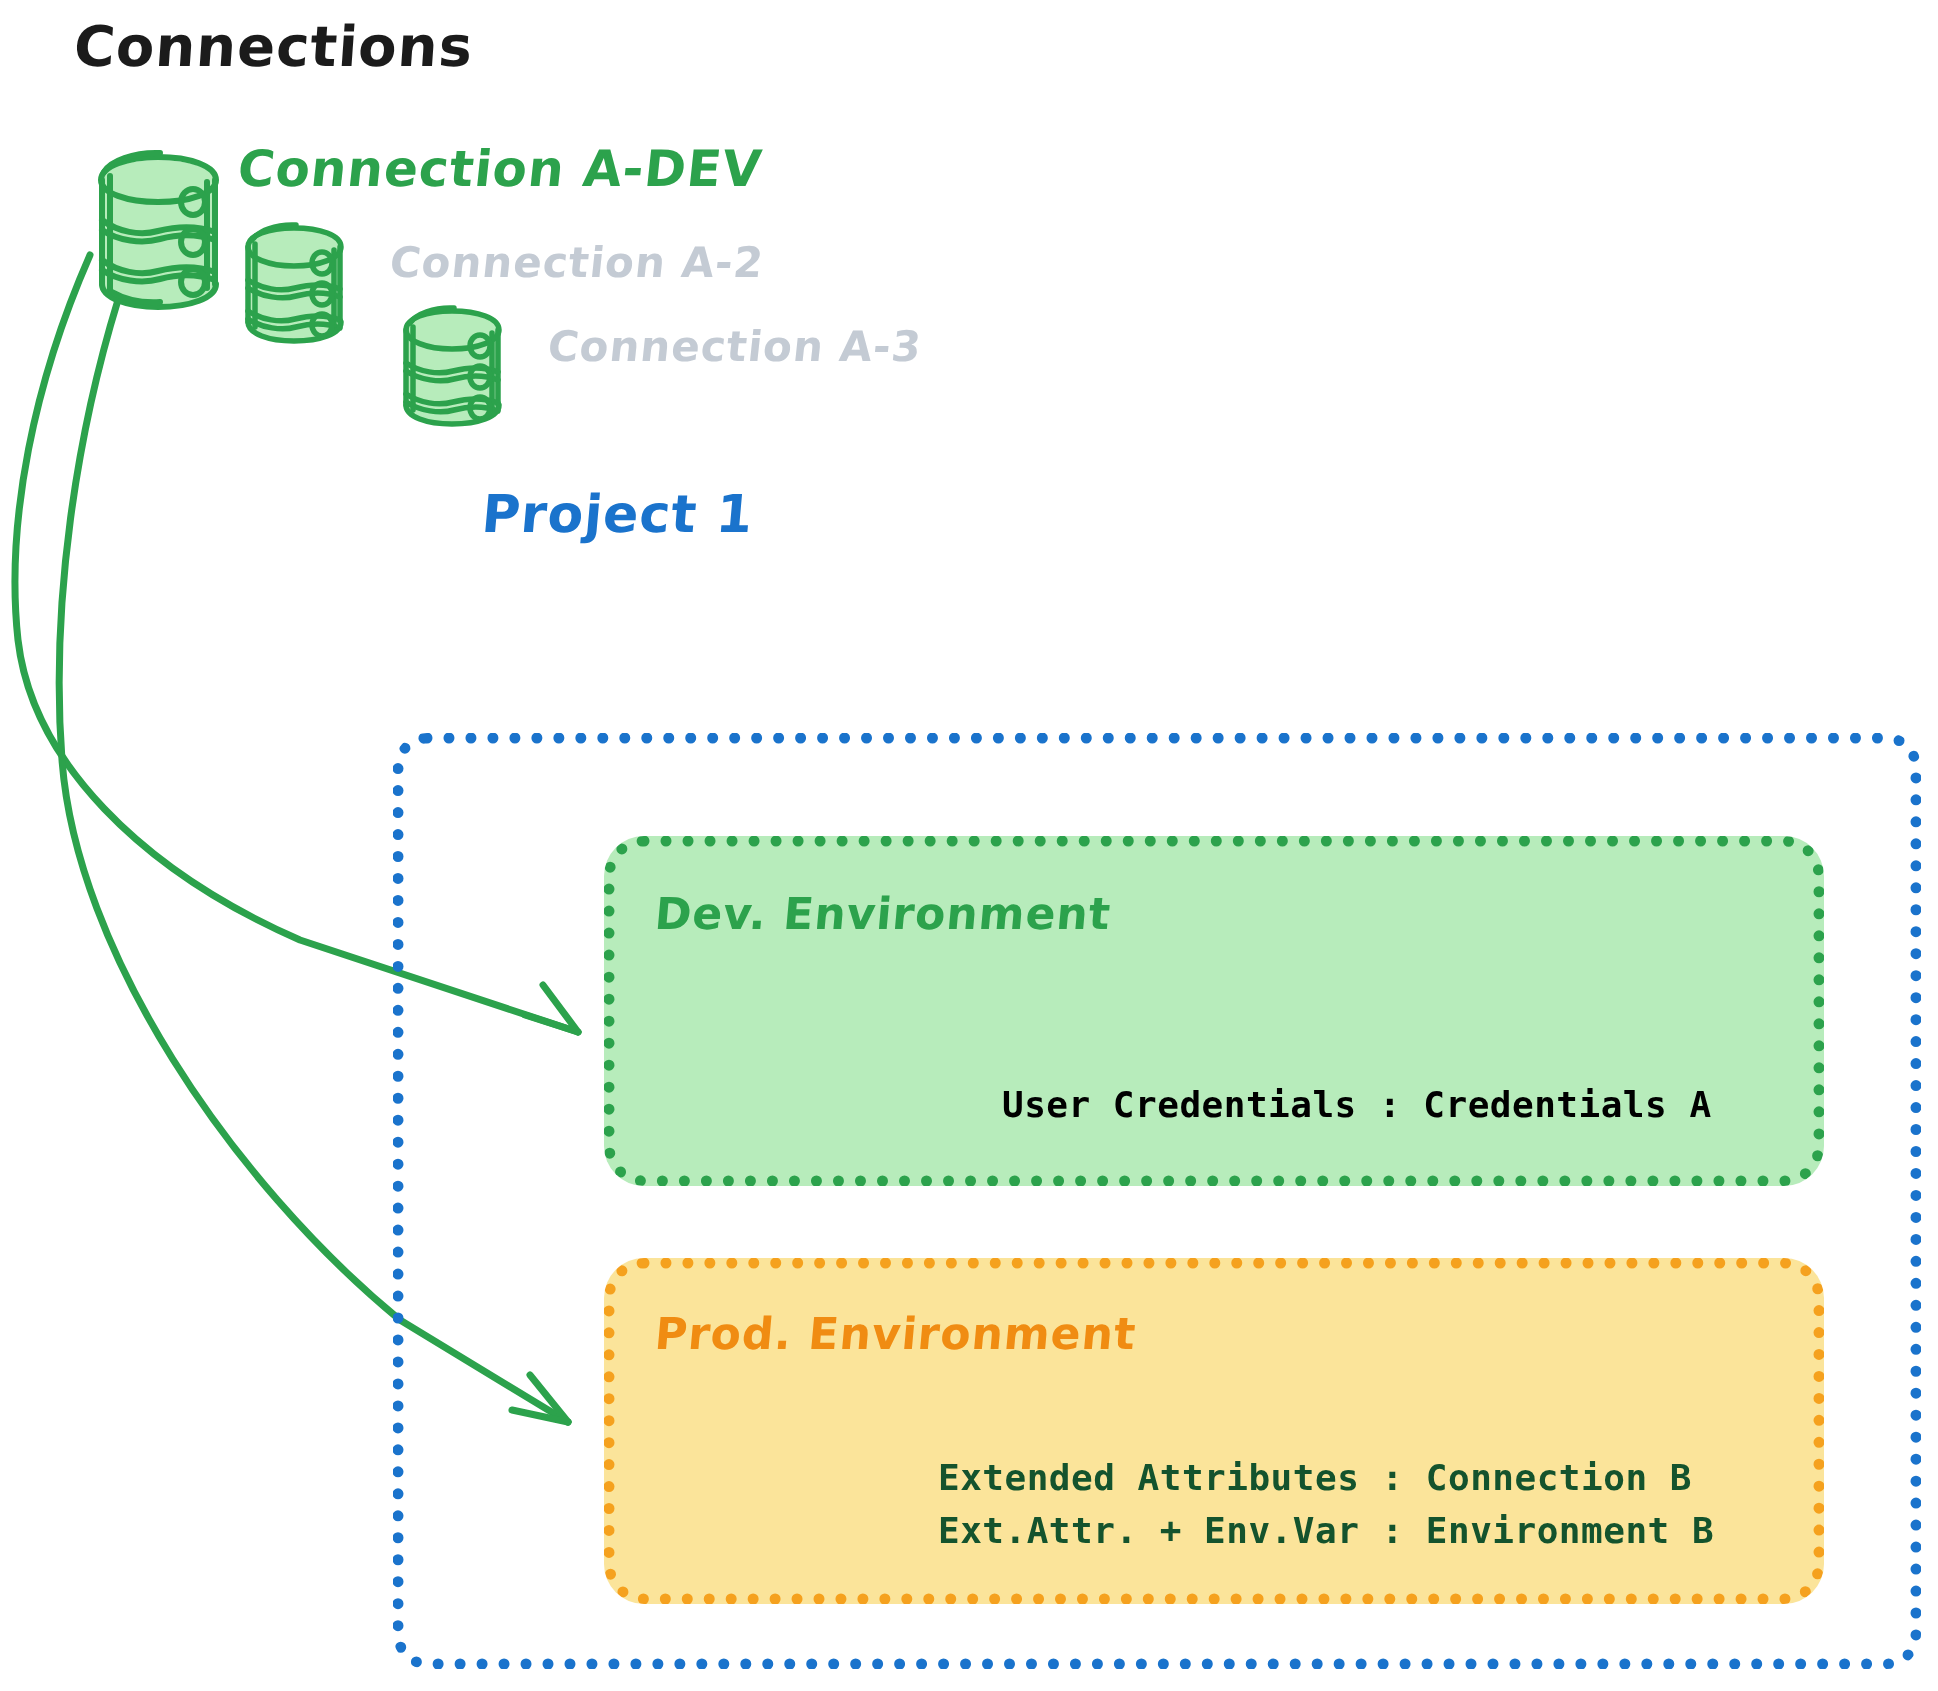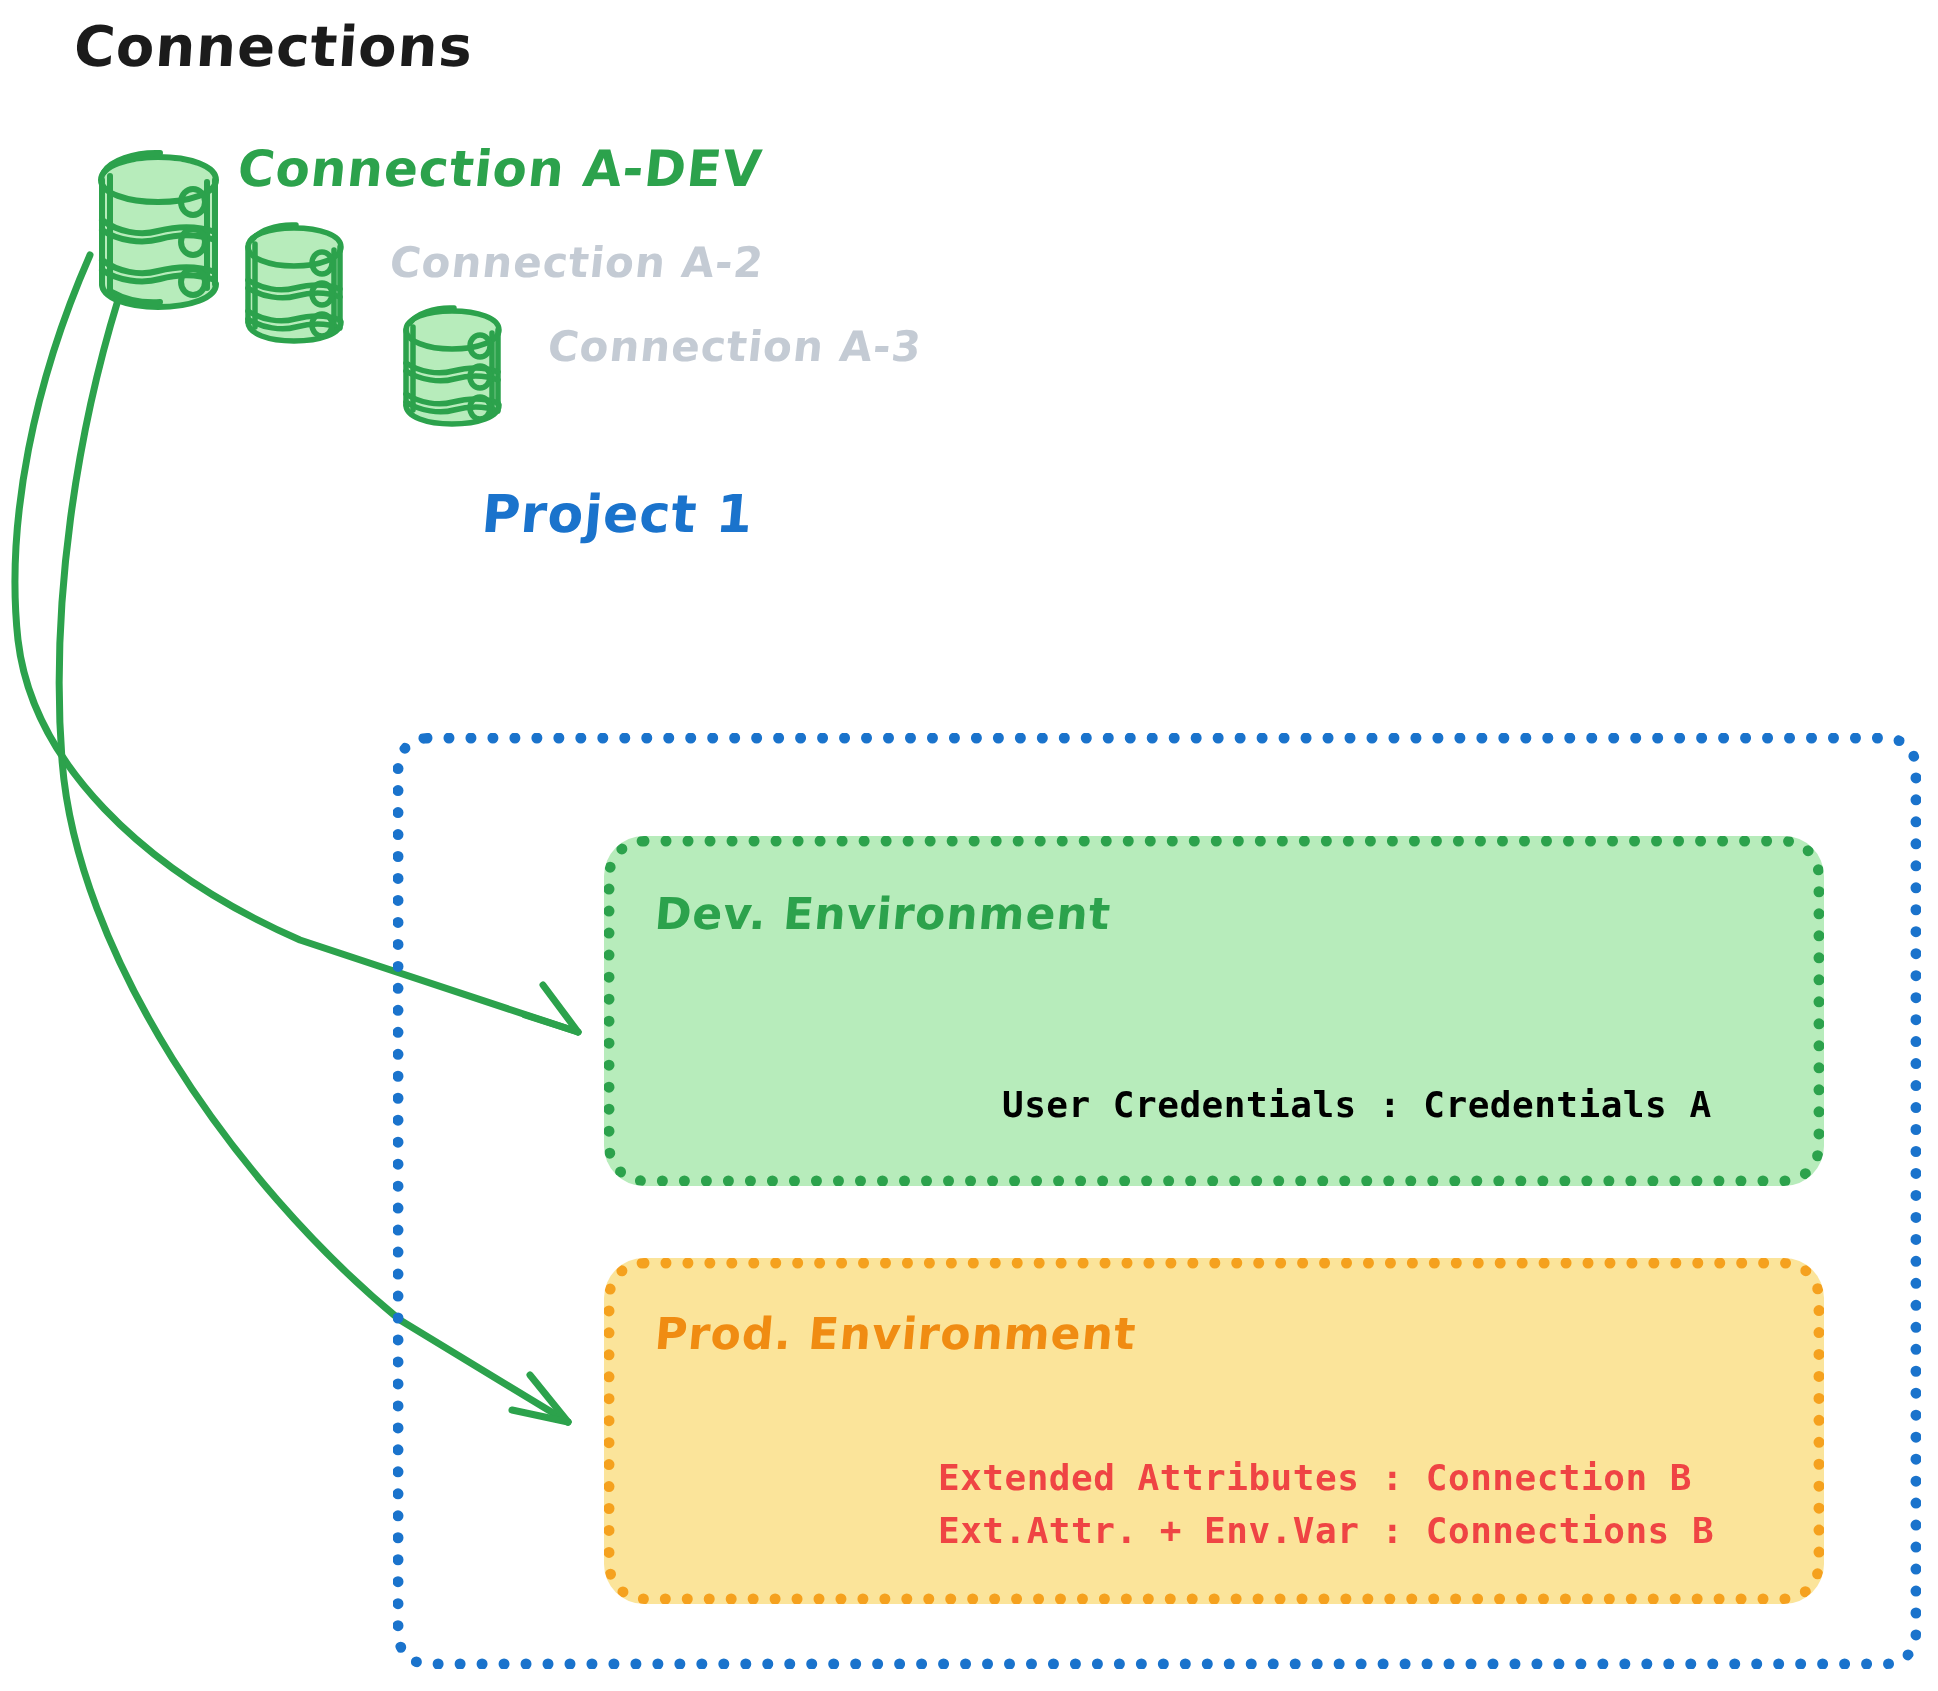--- a/index.html
+++ b/index.html
@@ -64,21 +64,21 @@
     transform: skewX(-5deg);
   }
   .env-title.dev  { color: #2ca24c; }
   .env-title.prod { color: #f08c12; }
 
   .kv-line {
     font-size: 36px;
     letter-spacing: 0.5px;
   }
   .kv-line.dev  { color: #000000; }
-  .kv-line.prod { color: #ef4444; text-align: center; }
+  .kv-line.prod { color: #14532d; text-align: center; }
 
   
   .dotted-box {
     border-style: dotted;
     box-sizing: border-box;
   }
   #project-box {
     left: 393px;
     top: 733px;
     width: 1528px;
@@ -224,16 +224,16 @@
     <div class="abs hand" id="project-label">Project 1</div>
 
     <div class="abs hand env-title dev" style="left:655px;top:888px;">Dev. Environment</div>
 
     <div class="abs mono kv-line dev" style="left:1002px;top:1084px;">User Credentials : Credentials A</div>
 
     <div class="abs hand env-title prod" style="left:655px;top:1308px;">Prod. Environment</div>
 
     <div class="abs mono kv-line prod" style="left:938px;top:1457px;">Extended Attributes : Connection B</div>
 
-    <div class="abs mono kv-line prod" style="left:938px;top:1510px;">Ext.Attr. + Env.Var : Connections B</div>
+    <div class="abs mono kv-line prod" style="left:938px;top:1510px;">Ext.Attr. + Env.Var : Environment B</div>
   </div>
 
 </div>
 
 </body></html>

